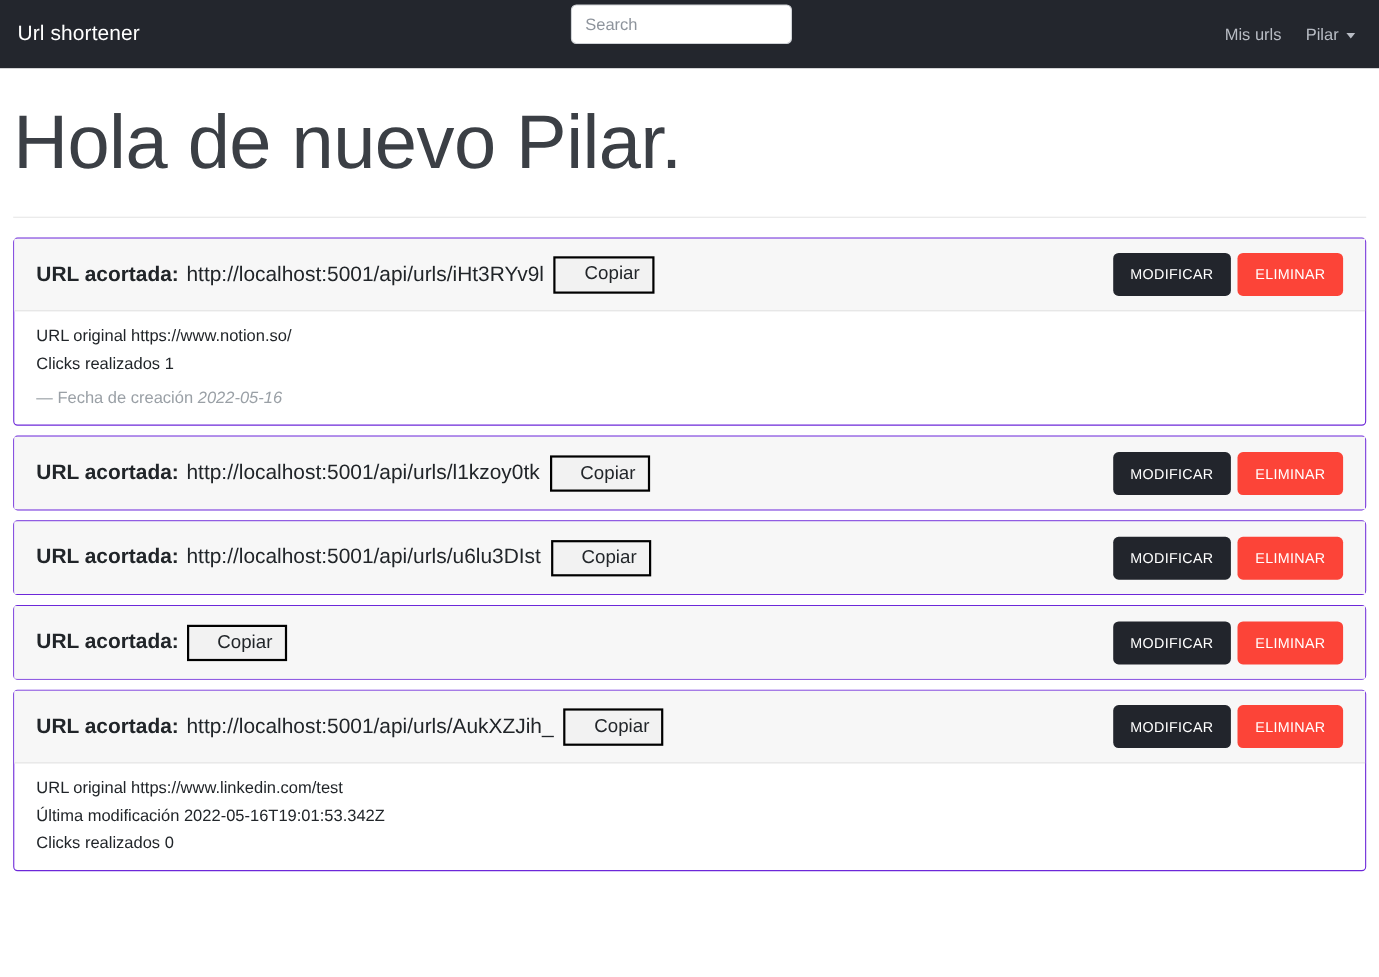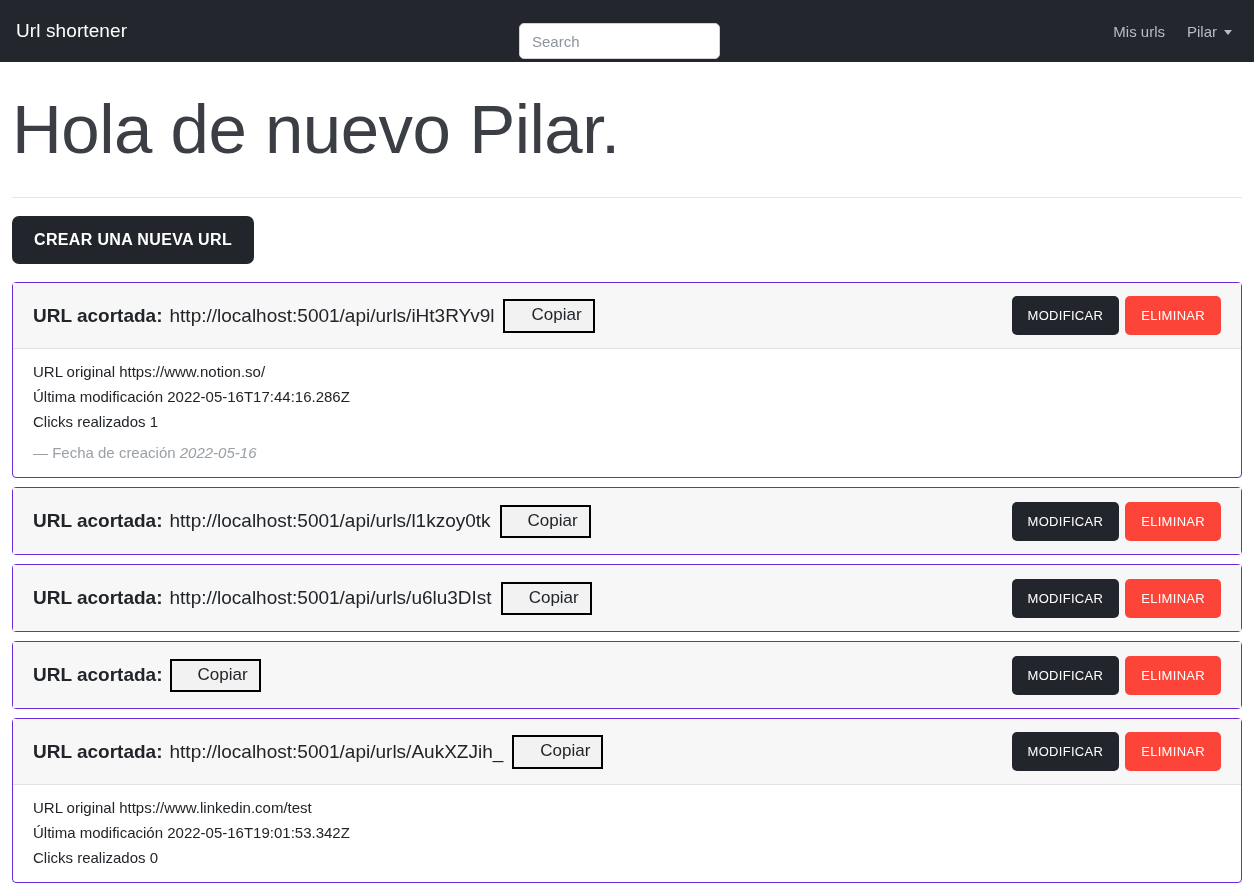--- a/index.html
+++ b/index.html
@@ -28,21 +28,21 @@
   .navbar-brand {
     color: #ffffff;
     font-size: 19px;
     font-weight: 400;
     letter-spacing: .1px;
     white-space: nowrap;
   }
   .navbar-search-wrap {
     position: absolute;
     left: 519px;
-    top: 23px;
+    top: 4px;
   }
   .search-input {
     width: 201px;
     height: 36px;
     border: 1px solid #cfd2d6;
     border-radius: 5px;
     background: #fff;
     padding: 0 12px;
     font-size: 15px;
     font-family: "Liberation Sans", sans-serif;
@@ -226,38 +226,36 @@
   </div>
 </div>
 
 <div class="hero">
   <h1 class="hero-title">Hola de nuevo Pilar.</h1>
   <hr class="hero-rule">
 </div>
 
 <div class="main">
 
-  <button class="btn-create">CREAR UNA NUEVA URL</button>
 
   <div class="card-list" id="card-list">
       <div class="card">
         <div class="card-header">
           <div class="short-line">
             <span class="short-label">URL acortada:</span>
             <span class="short-url">http://localhost:5001/api/urls/iHt3RYv9l</span>
             <button class="btn-copy">Copiar</button>
           </div>
           <div class="header-actions">
             <button class="btn-mod">MODIFICAR</button>
             <button class="btn-del">ELIMINAR</button>
           </div>
         </div>
         <div class="card-body">
           <div class="meta-row"><span class="meta-label">URL original</span> <span class="meta-value">https://www.notion.so/</span></div>
-          <div class="meta-row"><span class="meta-label">Última modificación</span> <span class="meta-value">2022-05-16T17:44:16.286Z</span></div>
           <div class="meta-row"><span class="meta-label">Clicks realizados</span> <span class="meta-value">1</span></div>
           <div class="card-footer-note"><span>— Fecha de creación</span> <em>2022-05-16</em></div>
         </div>
       </div>
       <div class="card collapsed">
         <div class="card-header">
           <div class="short-line">
             <span class="short-label">URL acortada:</span>
             <span class="short-url">http://localhost:5001/api/urls/l1kzoy0tk</span>
             <button class="btn-copy">Copiar</button>

